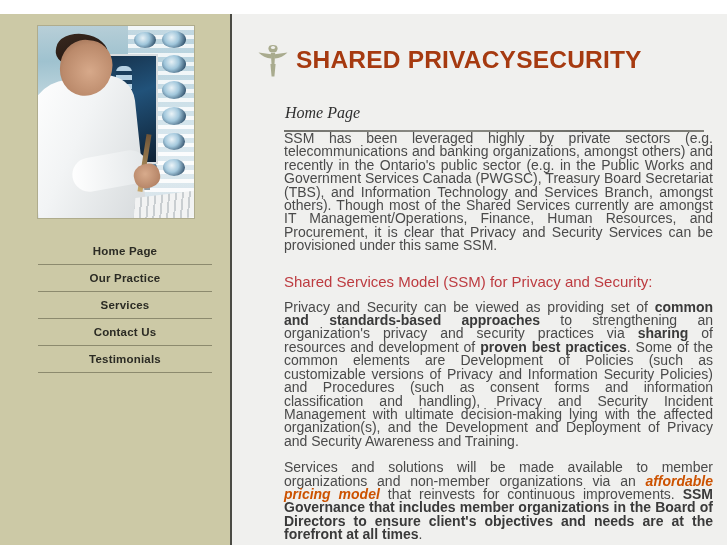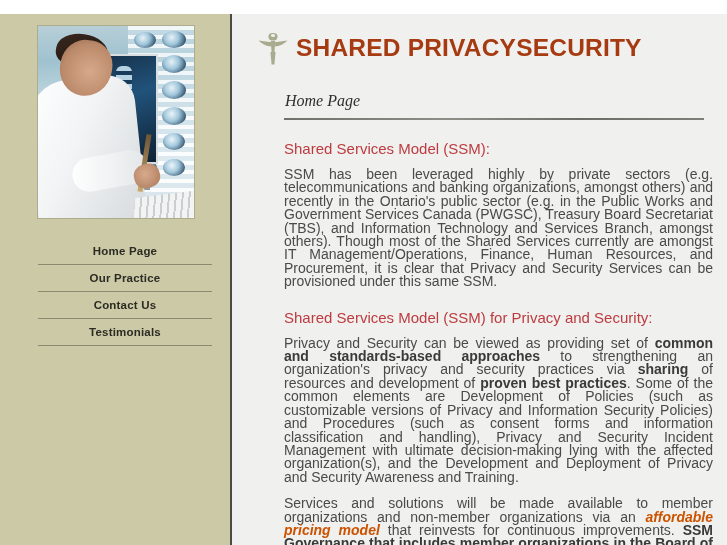--- a/index.html
+++ b/index.html
@@ -168,21 +168,21 @@
 
   
   #content {
     position: absolute; left: 232px; top: 14px;
     width: 495px; height: 531px;
     background: #f0f0ee;
     overflow: hidden;
   }
   #header {
     display: flex; align-items: center;
-    padding: 16px 0 0 26px;
+    padding: 28px 0 0 26px;
   }
   #logo-icon { width: 30px; height: 36px; flex: 0 0 auto; margin-right: 8px; }
   #site-title {
     font-size: 24.5px;
     font-weight: bold;
     color: #a63a10;
     letter-spacing: .2px;
     white-space: nowrap;
   }
   #page-title {
@@ -281,20 +281,23 @@
       </div>
 
       <nav id="nav">
         <div class="nav-item">
           <span>Home Page</span>
         </div>
         <div class="nav-item">
           <span>Our Practice</span>
         </div>
         <div class="nav-item">
+          <span>Services</span>
+        </div>
+        <div class="nav-item">
           <span>Contact Us</span>
         </div>
         <div class="nav-item">
           <span>Testimonials</span>
         </div>
       </nav>
 
     </div>
   </div>
 
@@ -317,21 +320,20 @@
         </svg>
       </span>
       <span id="site-title">SHARED PRIVACYSECURITY</span>
     </div>
 
     <div id="page-title">Home Page</div>
     <div id="title-rule"></div>
 
     <div id="body-area">
 
-      <h2 class="section">Shared Services Model (SSM):</h2>
       <p class="para">SSM has been leveraged highly by private sectors (e.g. telecommunications and banking organizations, amongst others) and recently in the Ontario's public sector (e.g. in the Public Works and Government Services Canada (PWGSC), Treasury Board Secretariat (TBS), and Information Technology and Services Branch, amongst others).  Though most of the Shared Services currently are amongst IT Management/Operations, Finance, Human Resources, and Procurement, it is clear that Privacy and Security Services can be provisioned under this same SSM.</p>
 
       <h2 class="section">Shared Services Model (SSM) for Privacy and Security:</h2>
       <p class="para">
         <span>Privacy and Security can be viewed as providing set of </span><b>common and standards-based approaches</b><span> to strengthening an organization's privacy and security practices via </span><b>sharing</b><span> of resources and development of </span><b>proven best practices</b><span>.  Some of the common elements are Development of Policies (such as customizable versions of Privacy and Information Security Policies) and Procedures (such as consent forms and information classification and handling), Privacy and Security Incident Management with ultimate decision-making lying with the affected organization(s), and the Development and Deployment of Privacy and Security Awareness and Training.</span>
       </p>
 
       <p class="para">
         <span>Services and solutions will be made available to member organizations and non-member organizations via an </span><a class="inline-link" href="#">affordable pricing model</a><span> that reinvests for continuous improvements.  </span><b>SSM Governance that includes member organizations in the Board of Directors to ensure client's objectives and needs are at the forefront at all times</b><span>.</span>
       </p>

